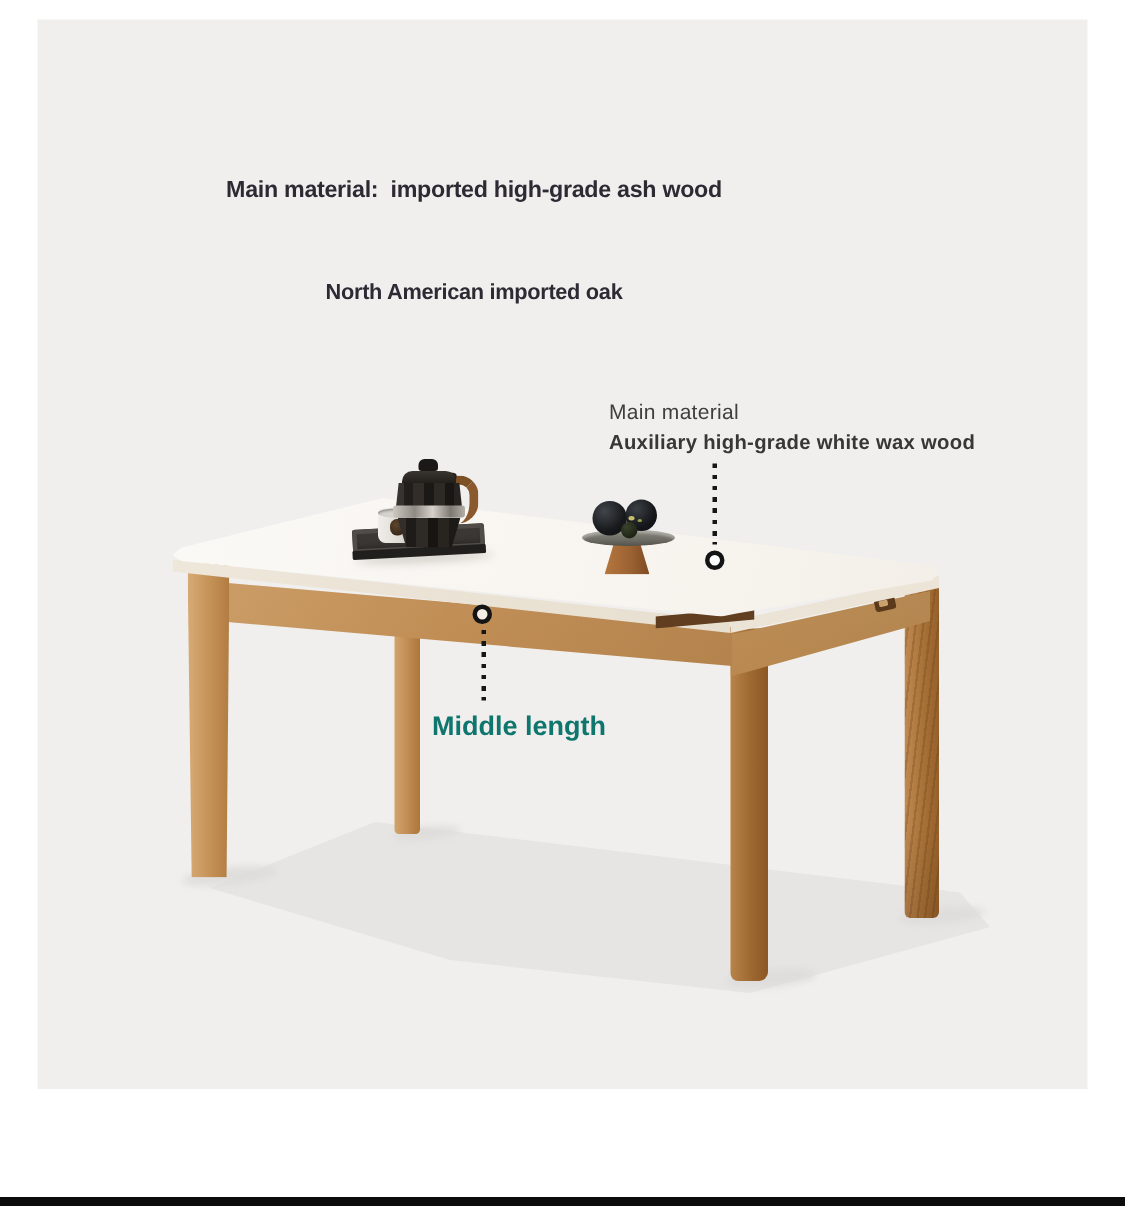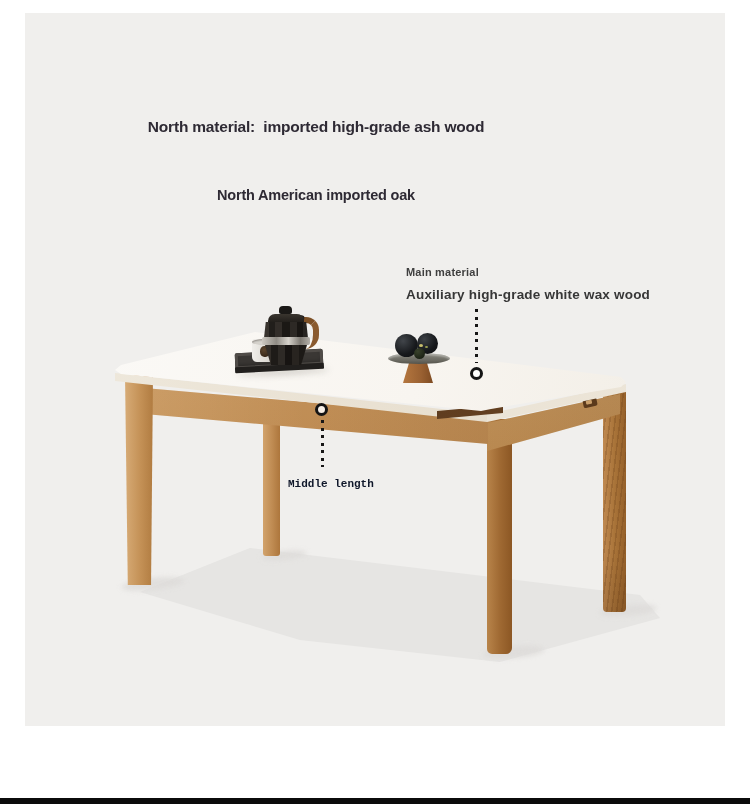--- a/index.html
+++ b/index.html
@@ -127,33 +127,33 @@
 
   
   .dotline{position:absolute;width:3px;
     background-image:repeating-linear-gradient(to bottom,#161616 0 3px,rgba(0,0,0,0) 3px 7.5px);}
   .dot1{left:450px;top:296px;height:54px;}
   .dot2{left:296px;top:407px;height:47px;}
   .ring{position:absolute;width:13px;height:13px;border:3px solid #141414;border-radius:50%;
     background:rgba(255,255,255,.85);box-sizing:border-box;}
   .ring1{left:445px;top:354px;}
   .ring2{left:290px;top:390px;}
-  .co1-eyebrow{position:absolute;left:381px;top:253px;font-size:11px;font-weight:bold;color:#3f3f3f;letter-spacing:.2px;}
+  .co1-eyebrow{position:absolute;left:381px;top:253px;font-size:14px;font-weight:normal;color:#3f3f3f;letter-spacing:.2px;}
   .co1-label{position:absolute;left:381px;top:274px;font-size:13.5px;font-weight:bold;color:#373737;letter-spacing:.2px;}
-  .co2-label{position:absolute;left:263px;top:461px;font-size:11px;font-weight:bold;color:#0f172a;line-height:21px;font-family:Liberation Mono, monospace;}
+  .co2-label{position:absolute;left:263px;top:461px;font-size:18px;font-weight:bold;color:#0f766e;line-height:21px;}
 
   .bottom-bar{position:absolute;left:0;top:798px;width:750px;height:6px;background:#0b0b0b;}
 </style>
 </head>
 <body>
 
 <div class="photo">
 
   <div class="header">
-    <p class="l1">North material:  imported high-grade ash wood</p>
+    <p class="l1">Main material:  imported high-grade ash wood</p>
     <p class="l2">North American imported oak</p>
   </div>
 
   <div class="shape big-shadow"></div>
   <div class="foot-shadow fs1"></div>
   <div class="foot-shadow fs2"></div>
   <div class="foot-shadow fs3"></div>
   <div class="foot-shadow fs4"></div>
 
   <div class="leg leg-back-left"></div>

